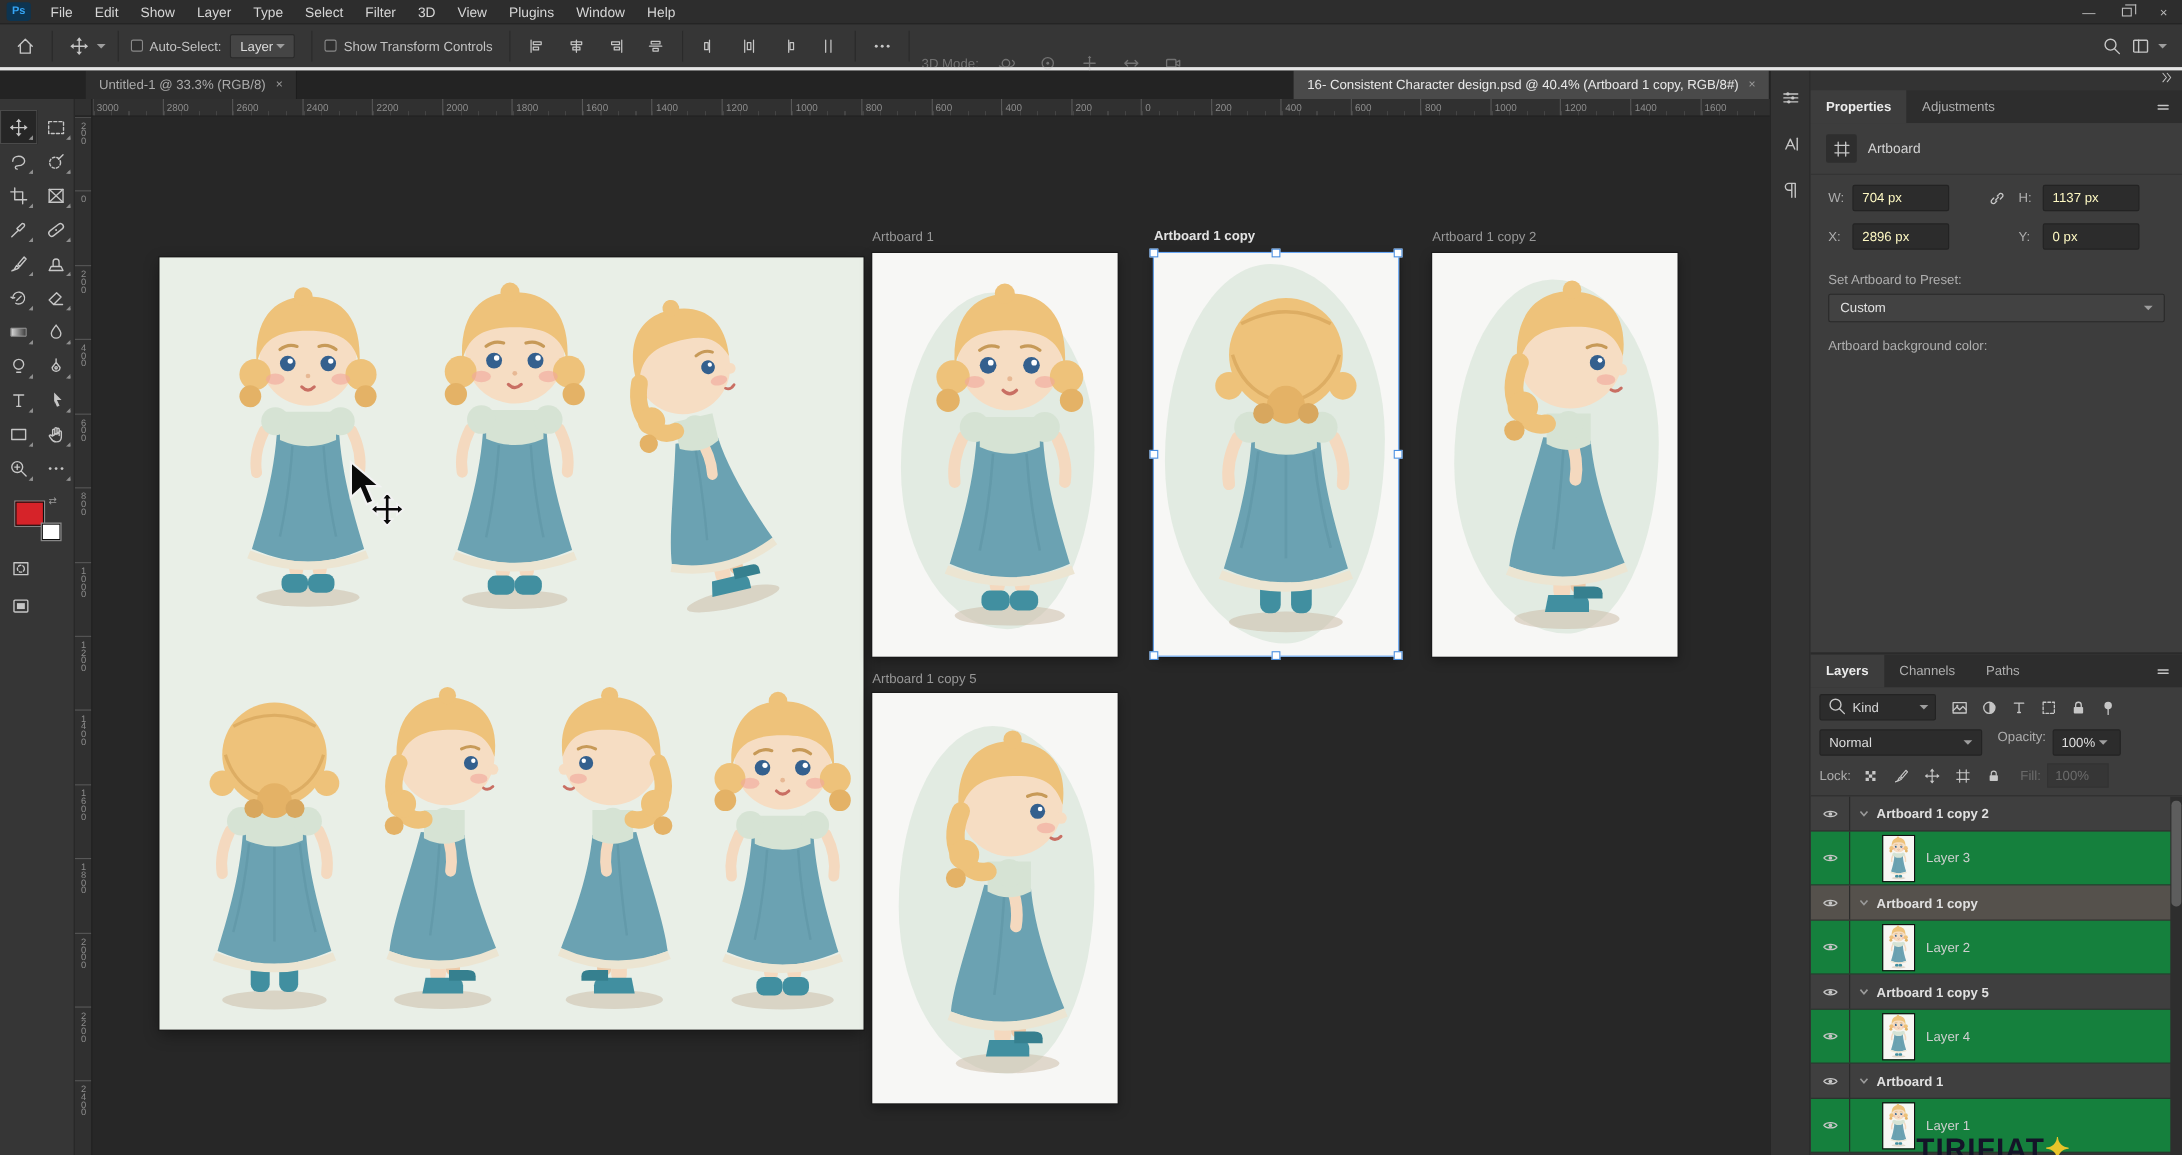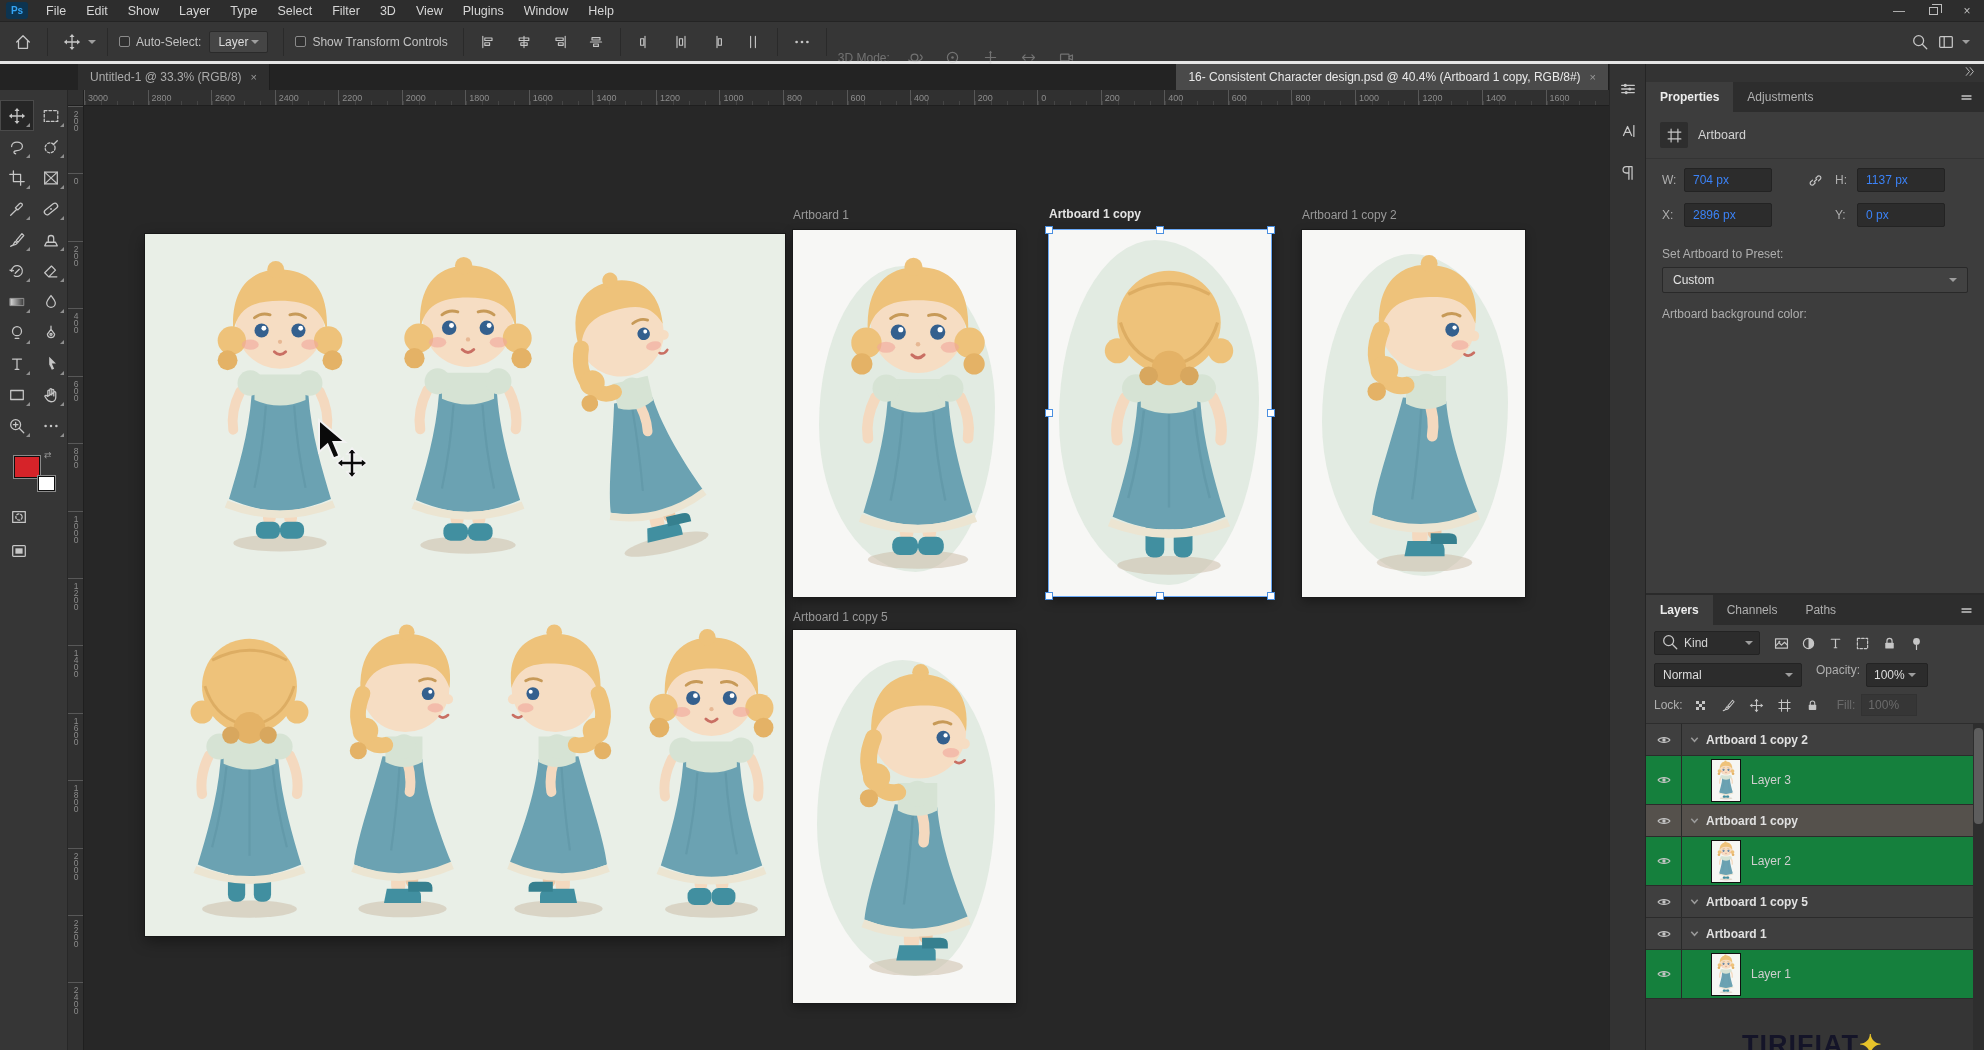--- a/index.html
+++ b/index.html
@@ -88,21 +88,21 @@
   .ptabs{display:flex;align-items:stretch;background:#2d2d2d;height:30px;flex:none;}
   .ptab{padding:8px 14px 0;font-size:12px;color:#b0b0b0;}
   .ptab.active{background:#3d3d3d;color:#ececec;font-weight:bold;}
   .ptab-menu{margin-left:auto;display:flex;align-items:center;padding-right:10px;}
   .props{height:483px;flex:none;position:relative;background:#3d3d3d;border-bottom:2px solid #2a2a2a;}
   .obj-row{display:flex;align-items:center;gap:10px;padding:10px 14px;border-bottom:1px solid #343434;}
   .obj-ico{width:28px;height:26px;background:#2e2e2e;border-radius:2px;display:flex;align-items:center;justify-content:center;}
   .frow{display:flex;align-items:center;padding:9px 16px 2px;font-size:12px;color:#aeaeae;}
   .flab{width:22px;flex:none;}
   .ffield{width:90px;height:24px;background:#2c2c2c;border:1px solid #232323;border-radius:2px;
-          display:flex;align-items:center;padding:0 8px;color:#3b82f6;margin-right:23px;}
+          display:flex;align-items:center;padding:0 8px;color:#fef9c3;margin-right:23px;}
   .linkbox{width:40px;display:flex;justify-content:center;flex:none;}
   .plabel{padding:18px 16px 6px;font-size:12px;color:#aeaeae;}
   .plabel.tight{padding-top:14px;}
   .dropdown{height:26px;background:#424242;border:1px solid #292929;border-radius:2px;display:flex;
             align-items:center;padding:0 10px;font-size:12px;color:#e2e2e2;margin:0 16px;}
   .dropdown .chev{margin-left:auto;}
   .bgcolor-row{display:flex;align-items:center;margin:2px 0 0 16px;}
   .bg-swatch{width:22px;height:22px;background:#fff;border:1px solid #111;box-shadow:0 0 0 1px #777;flex:none;}
   .bgcolor-row .dropdown{flex:1;margin:0 16px 0 14px;}
 
@@ -925,20 +925,34 @@
                 <circle cx="10" cy="10" r="2.1" fill="#c6c6c6" stroke="none"></circle>
               </svg>
             </span>
             <span class="lchev-s">
               <svg viewBox="0 0 12 12" width="11" height="11" fill="none" stroke="#9a9a9a" stroke-width="1.6">
                 <path d="M2.5 4l3.5 4 3.5-4"></path>
               </svg>
             </span>
             <span class="lname">Artboard 1 copy 5</span>
           </div>
+          <div class="lrow lchild">
+            <span class="leye">
+              <svg viewBox="0 0 20 20" width="16" height="16" fill="none" stroke="#c6c6c6" stroke-width="1.4" stroke-linecap="round" stroke-linejoin="round">
+                <path d="M2.5 10c3-4 12-4 15 0-3 4-12 4-15 0z"></path>
+                <circle cx="10" cy="10" r="2.1" fill="#c6c6c6" stroke="none"></circle>
+              </svg>
+            </span>
+            <span class="lthumb">
+              <svg viewBox="0 0 120 210" width="24" height="40">
+                <use href="#girl-front"></use>
+              </svg>
+            </span>
+            <span class="lname">Layer 4</span>
+          </div>
           <div class="lrow lgroup">
             <span class="leye">
               <svg viewBox="0 0 20 20" width="16" height="16" fill="none" stroke="#c6c6c6" stroke-width="1.4" stroke-linecap="round" stroke-linejoin="round">
                 <path d="M2.5 10c3-4 12-4 15 0-3 4-12 4-15 0z"></path>
                 <circle cx="10" cy="10" r="2.1" fill="#c6c6c6" stroke="none"></circle>
               </svg>
             </span>
             <span class="lchev-s">
               <svg viewBox="0 0 12 12" width="11" height="11" fill="none" stroke="#9a9a9a" stroke-width="1.6">
                 <path d="M2.5 4l3.5 4 3.5-4"></path>

